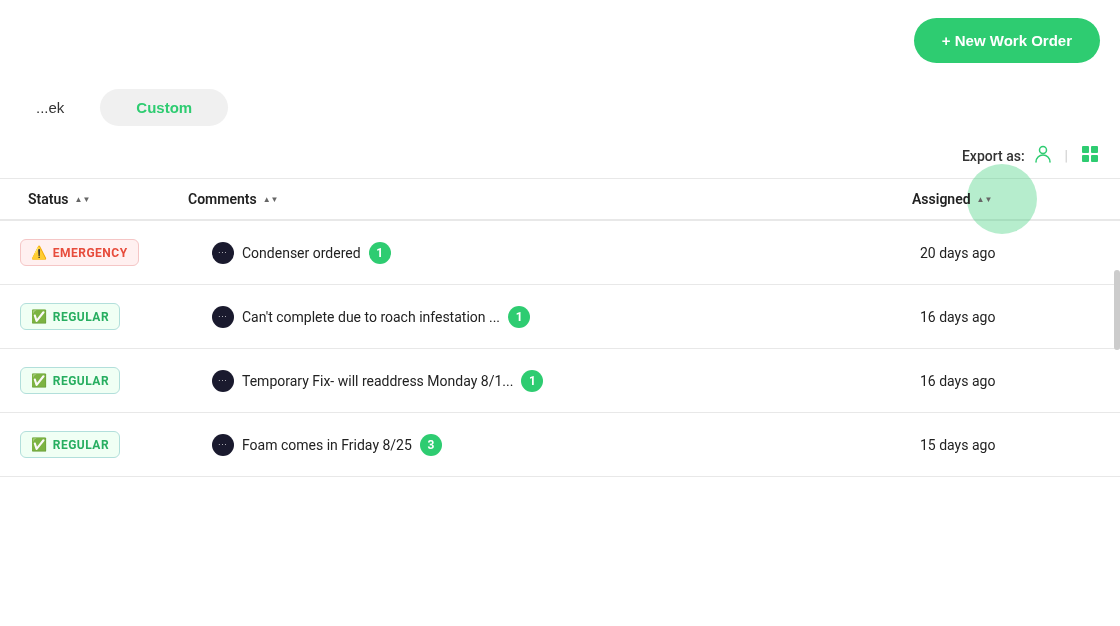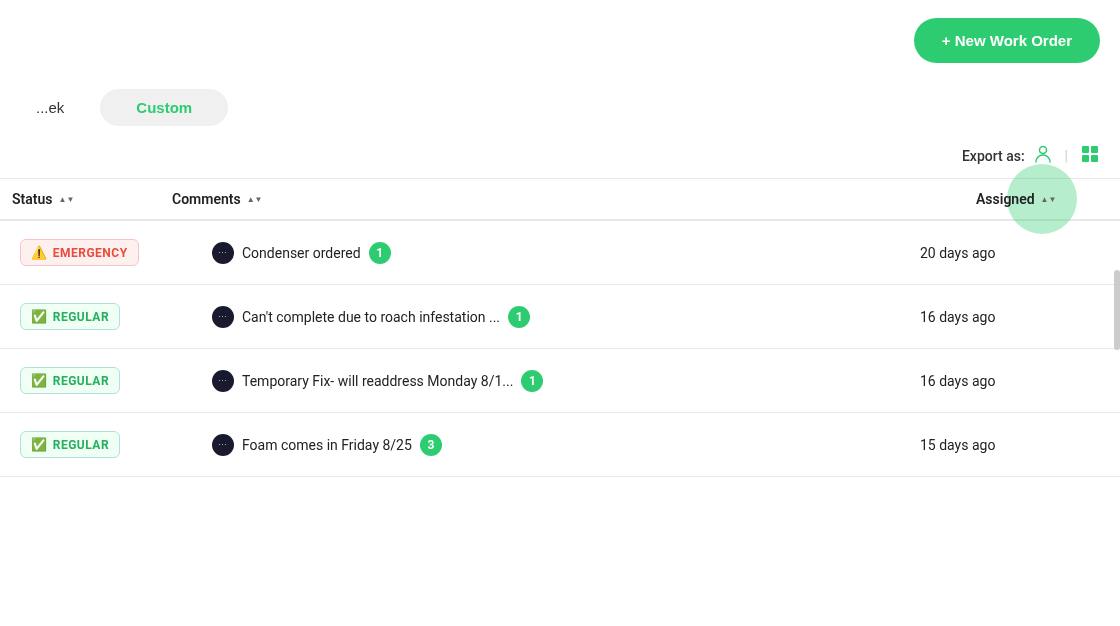--- a/index.html
+++ b/index.html
@@ -92,21 +92,21 @@
 
     
     .table-container {
       width: 100%;
       border-top: 1px solid #e8e8e8;
     }
 
     .table-header {
       display: grid;
       grid-template-columns: 160px 1fr 180px;
-      padding: 12px 12px;
+      padding: 12px 28px;
       border-bottom: 2px solid #e8e8e8;
       text-align: center;
     }
 
     .col-header {
       font-size: 14px;
       font-weight: 600;
       color: #222;
       display: flex;
       align-items: center;
@@ -205,21 +205,20 @@
 
     
     .assigned-cell {
       font-size: 14px;
       color: #222;
     }
 
     
     .col-header-assigned {
       position: relative;
-      margin-left: 48px;
     }
 
     .assigned-highlight-circle {
       position: absolute;
       width: 70px;
       height: 70px;
       border-radius: 50%;
       background: rgba(46, 204, 113, 0.35);
       top: 50%;
       left: 50%;

